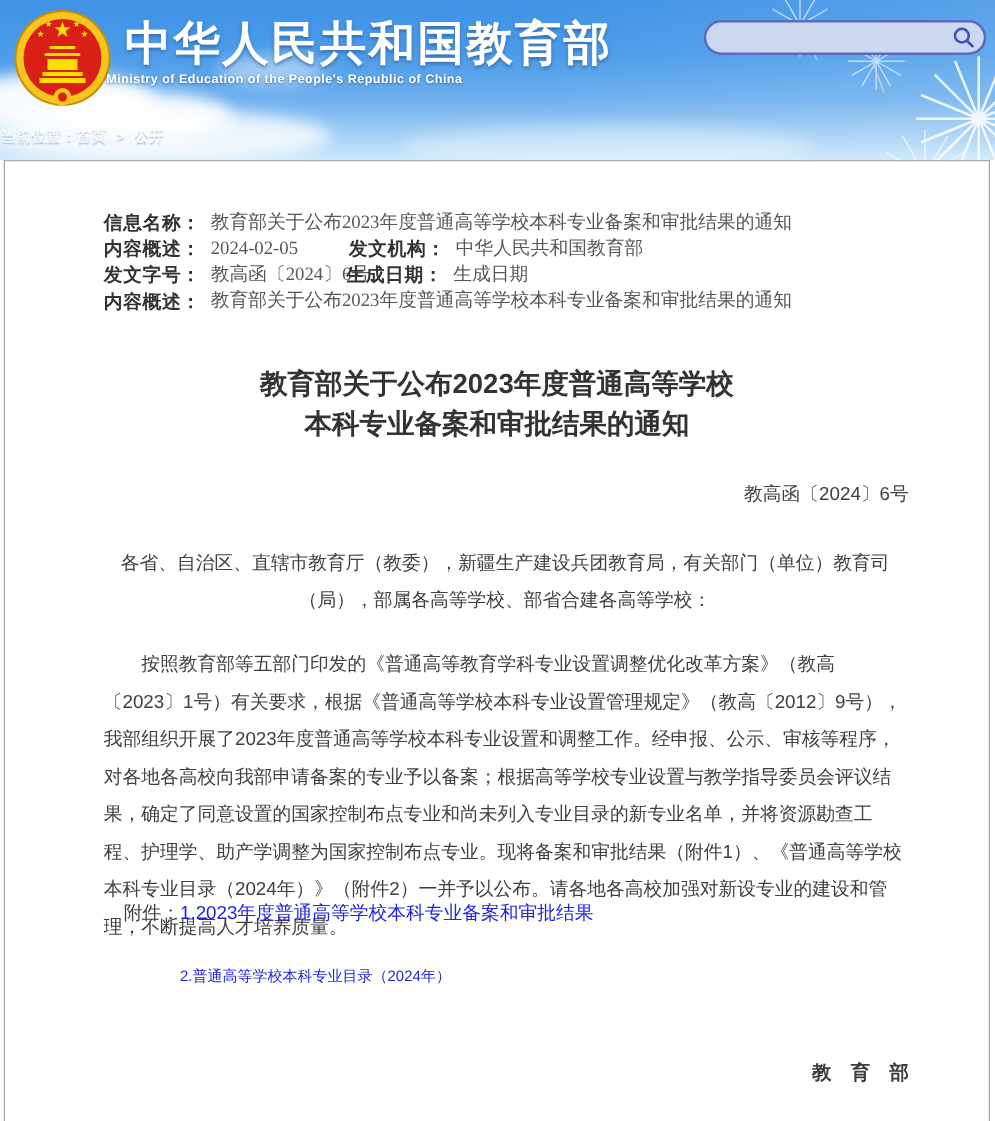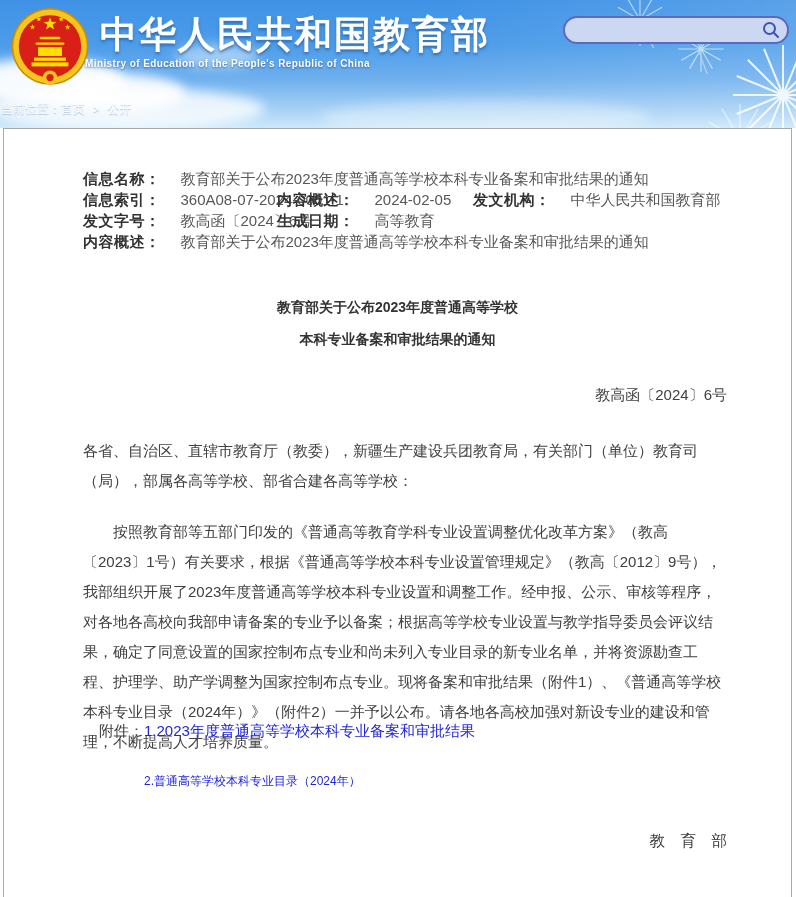--- a/index.html
+++ b/index.html
@@ -56,38 +56,38 @@
   .panel {
     position:absolute; left:3px; top:128px; width:789px; height:769px;
     background:#fff; border:1px solid #a9a9a9; border-bottom:none;
   }
   .meta { position:absolute; left:79px; top:39px; font-size:15px; }
   .m-row { display:flex; height:21px; line-height:21px; white-space:nowrap; }
   .m-c1 { width:194px; display:flex; }
   .m-c2 { width:196px; display:flex; }
   .m-c3 { display:flex; }
   .m-lbl { font-weight:700; color:#333; letter-spacing:.5px; }
-  .m-val { color:#575757; margin-left:20px; }
+  .m-val { color:#575757; margin-left:8px;font-family:Liberation Serif, serif; }
   .doc-title {
     position:absolute; left:0; top:162px; width:100%;
-    text-align:center; font-size:14px; font-weight:700; color:#333; line-height:32px;
+    text-align:center; font-size:22px; font-weight:700; color:#333; line-height:32px;
   }
   .doc-num  { position:absolute; top:257px; right:64px; font-size:15px; color:#404040; }
   .salutation {
     position:absolute; top:307px; left:79px; width:642px;
-    font-size:15px; line-height:30px; color:#404040;
+    font-size:15px; line-height:30px; color:#404040;text-align:center;
   }
   .paragraph {
     position:absolute; top:388px; left:79px; width:642px;
     font-size:15px; line-height:30px; color:#404040; text-indent:2em;
   }
   .attach-1 { position:absolute; top:587px; left:95px;  font-size:15px; line-height:30px; color:#404040; }
   .attach-2 { position:absolute; top:637px; left:140px; font-size:12px; line-height:30px; }
   .attach-link { color:#2126dc; text-decoration:none; cursor:pointer;margin-top:10px; }
-  .signature { position:absolute; top:702px; right:64px; font-size:15.5px; color:#3d3d3d; }
+  .signature { position:absolute; top:719px; right:64px; font-size:15.5px; color:#3d3d3d;font-weight:bold; }
   .doc-date  { position:absolute; top:782px; right:64px; font-size:15px;  color:#3d3d3d; }
 </style>
 </head>
 <body>
 
 <div class="page">
 
   <header class="header">
     <div class="cloud c1"></div>
     <div class="cloud c2"></div>
@@ -152,41 +152,37 @@
   </header>
 
   <main class="panel">
 
     <div class="meta">
       <div class="m-row">
         <span class="m-lbl">信息名称：</span>
         <span class="m-val">教育部关于公布2023年度普通高等学校本科专业备案和审批结果的通知</span>
       </div>
       <div class="m-row">
-        <span class="m-c1">
-          <span class="m-lbl">信息索引：</span>
-          <span class="m-val">360A08-07-2024-0001-1</span>
-        </span>
         <span class="m-c2">
           <span class="m-lbl">内容概述：</span>
           <span class="m-val">2024-02-05</span>
         </span>
         <span class="m-c3">
           <span class="m-lbl">发文机构：</span>
           <span class="m-val">中华人民共和国教育部</span>
         </span>
       </div>
       <div class="m-row">
         <span class="m-c1">
           <span class="m-lbl">发文字号：</span>
           <span class="m-val">教高函〔2024〕6号</span>
         </span>
         <span class="m-c2">
           <span class="m-lbl">生成日期：</span>
-          <span class="m-val">高等教育</span>
+          <span class="m-val">生成日期</span>
         </span>
       </div>
       <div class="m-row">
         <span class="m-lbl">内容概述：</span>
         <span class="m-val">教育部关于公布2023年度普通高等学校本科专业备案和审批结果的通知</span>
       </div>
     </div>
 
     <h1 class="doc-title">
       <div>教育部关于公布2023年度普通高等学校</div>

